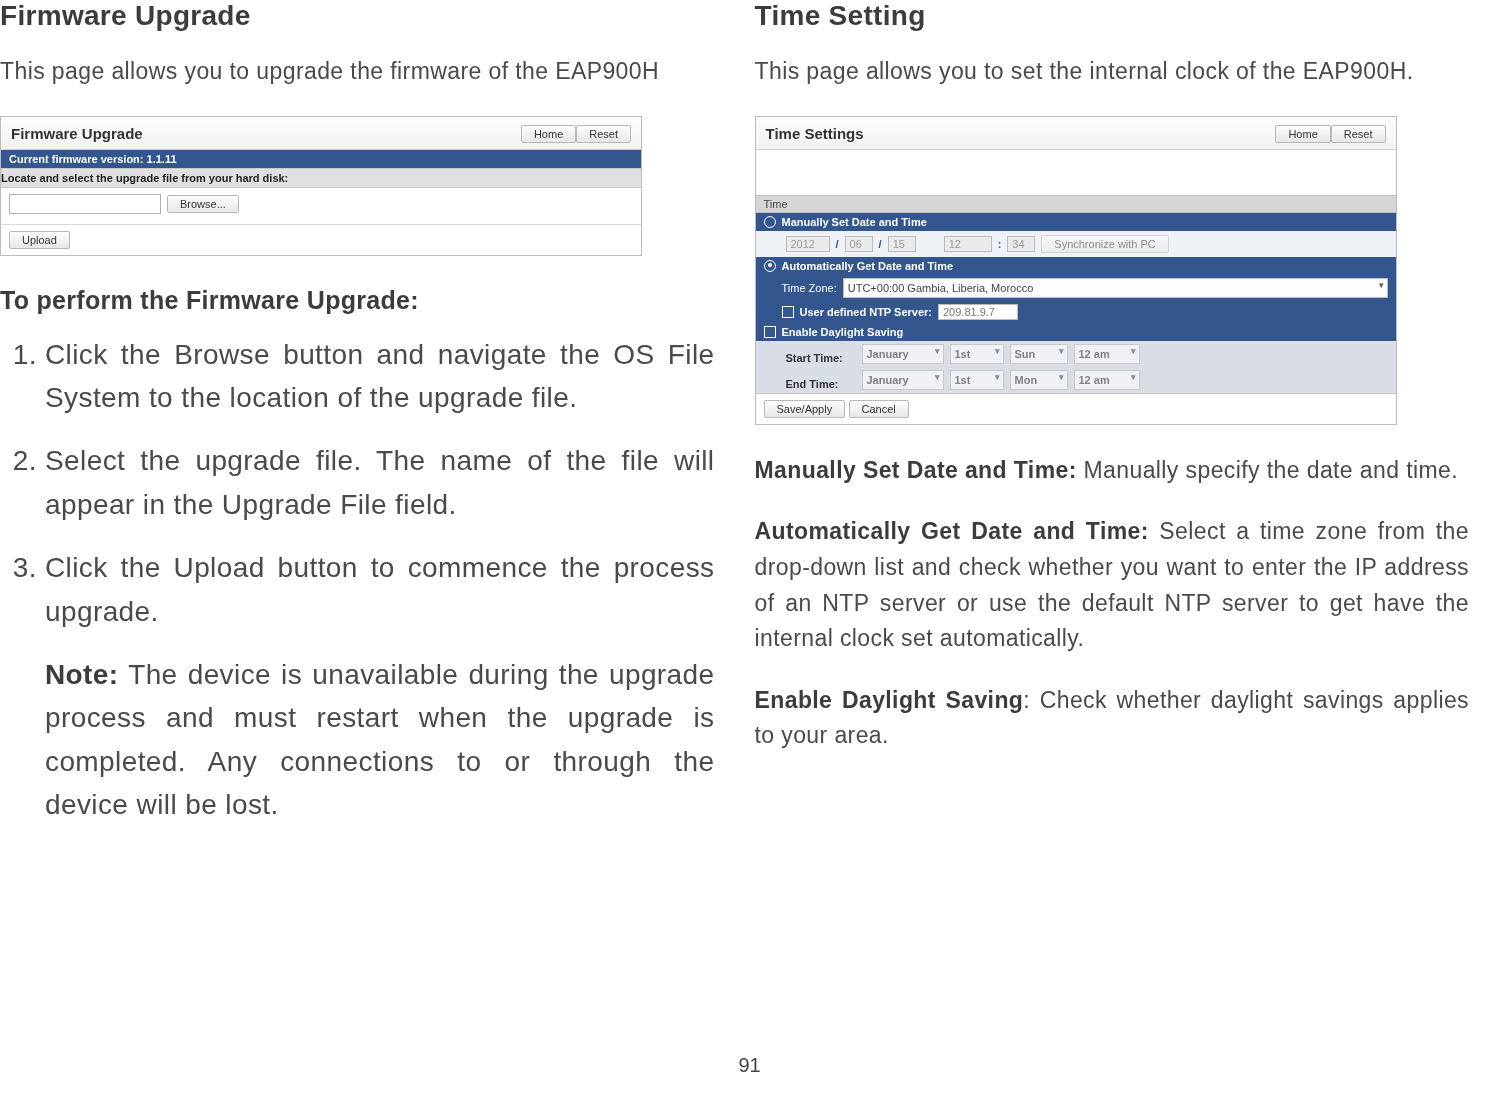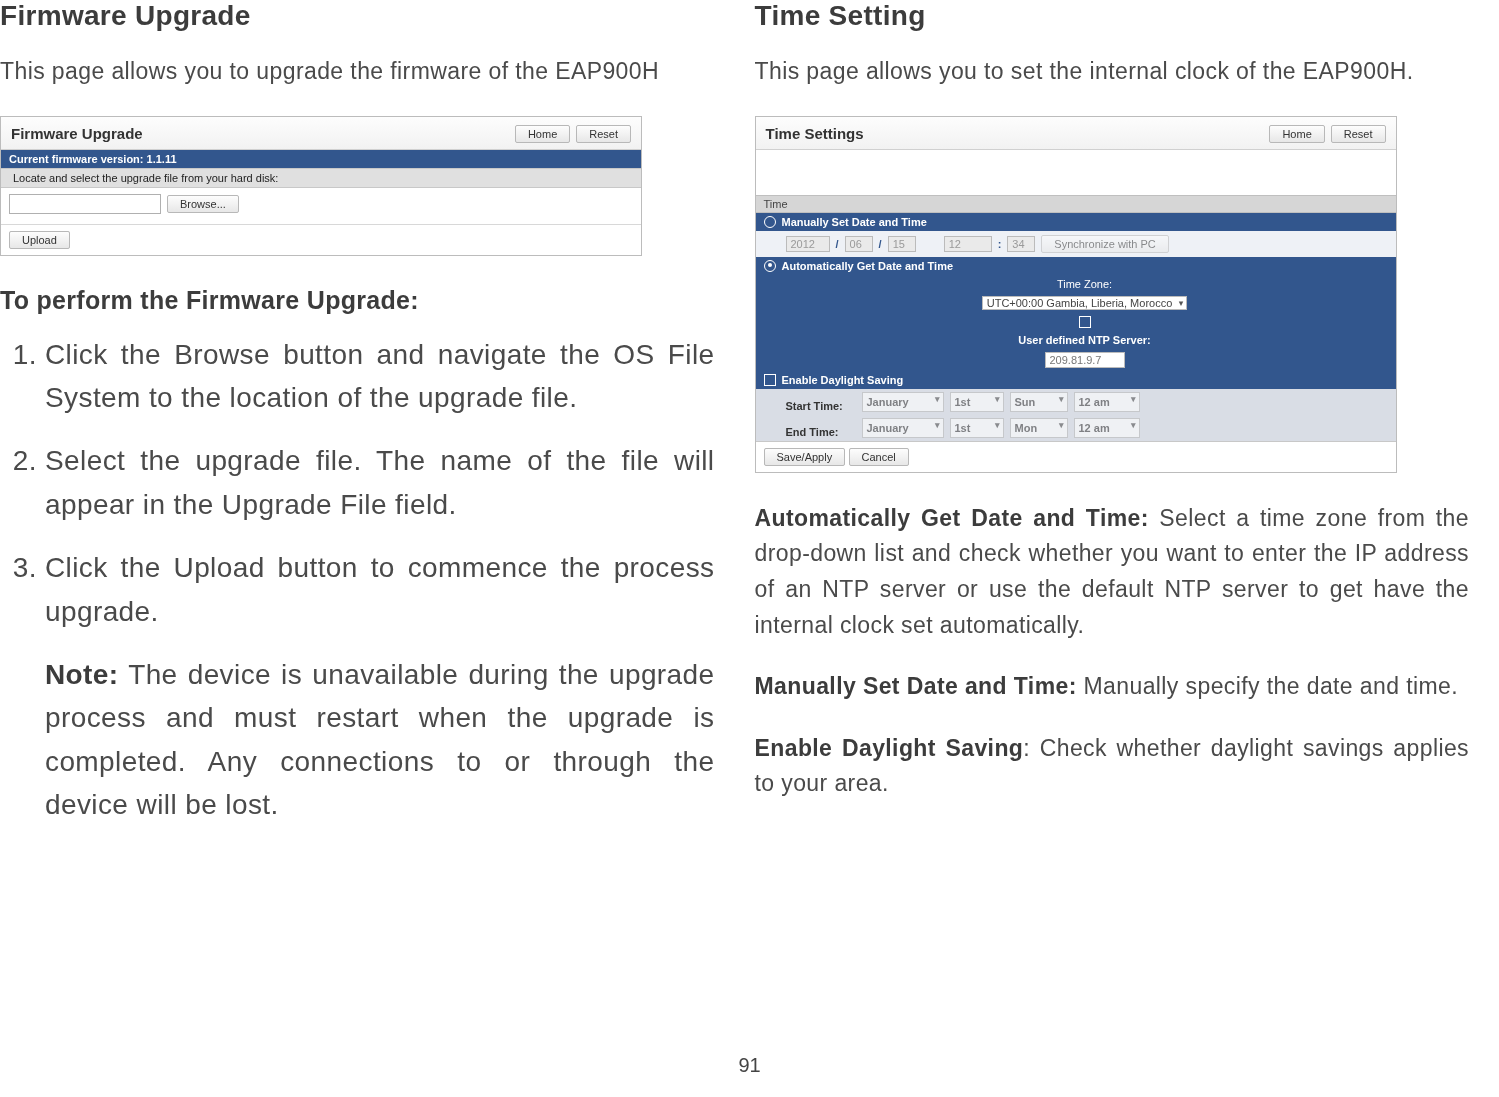--- a/index.html
+++ b/index.html
@@ -89,43 +89,43 @@
     justify-content: space-between;
     padding: 8px 10px 6px 10px;
     border-bottom: 1px solid #d0d0d0;
     background: linear-gradient(#fdfdfd,#f2f2f2);
   }
   .panel-header .title {
     font-weight: bold;
     font-size: 15px;
     color: #333;
   }
-  .panel-header .btns { display:flex; gap:6px; }
+  .panel-header .btns { display:flex; }
   .mini-btn {
     background: linear-gradient(#fdfdfd,#e7e7e7);
     border: 1px solid #b8b8b8;
     border-radius: 2px;
     padding: 2px 12px;
     font-size: 11px;
     color: #333;
     cursor: pointer;
   }
   .bluebar {
     background: #32568d;
     color: #fff;
     font-size: 11px;
     padding: 3px 8px;
     font-weight: bold;
   }
   .graybar {
     background: #e0e0e0;
     color: #222;
     font-size: 11px;
-    padding: 3px 12px;
-    font-weight: normal;
+    padding: 3px 0;
+    font-weight: bold;
     border-top:1px solid #c8c8c8;
     border-bottom:1px solid #c8c8c8;
   }
   .file-row {
     display:flex;
     align-items:center;
     gap:6px;
     padding: 6px 8px 10px 8px;
     border-bottom:1px solid #d8d8d8;
   }
@@ -152,21 +152,21 @@
   }
   .ts-row {
     background:#32568d;
     color:#fff;
     font-size:11px;
     padding:3px 8px;
     display:flex;
     align-items:center;
     gap:6px;
   }
-  .ts-row.indent { padding-left: 26px; flex-direction: column; }
+  .ts-row.indent { padding-left: 26px; }
   .ts-row label { display:flex; align-items:center; gap:4px; font-weight:bold;}
   .ts-subrow {
     background:#eef1f6;
     padding:4px 8px 4px 30px;
     display:flex;
     align-items:center;
     gap:6px;
     font-size:11px;
     color:#333;
   }
@@ -326,24 +326,24 @@
         </div>
 
         <div class="panel-footer">
           <span class="mini-btn">Save/Apply</span>
           <span class="mini-btn">Cancel</span>
         </div>
       </div>
     </div>
 
     <p class="body">
-      <span class="bold">Automatically Get Date and Time:</span><span> Select a time zone from the drop-down list and check whether you want to enter the IP address of an NTP server or use the default NTP server to get have the internal clock set automatically.</span>
+      <span class="bold">Manually Set Date and Time:</span><span> Manually specify the date and time.</span>
     </p>
     <p class="body">
-      <span class="bold">Manually Set Date and Time:</span><span> Manually specify the date and time.</span>
+      <span class="bold">Automatically Get Date and Time:</span><span> Select a time zone from the drop-down list and check whether you want to enter the IP address of an NTP server or use the default NTP server to get have the internal clock set automatically.</span>
     </p>
     <p class="body">
       <span class="bold">Enable Daylight Saving</span><span>: Check whether daylight savings applies to your area.</span>
     </p>
   </div>
 
   <div class="page-num">91</div>
 </div>
 
 </body></html>

